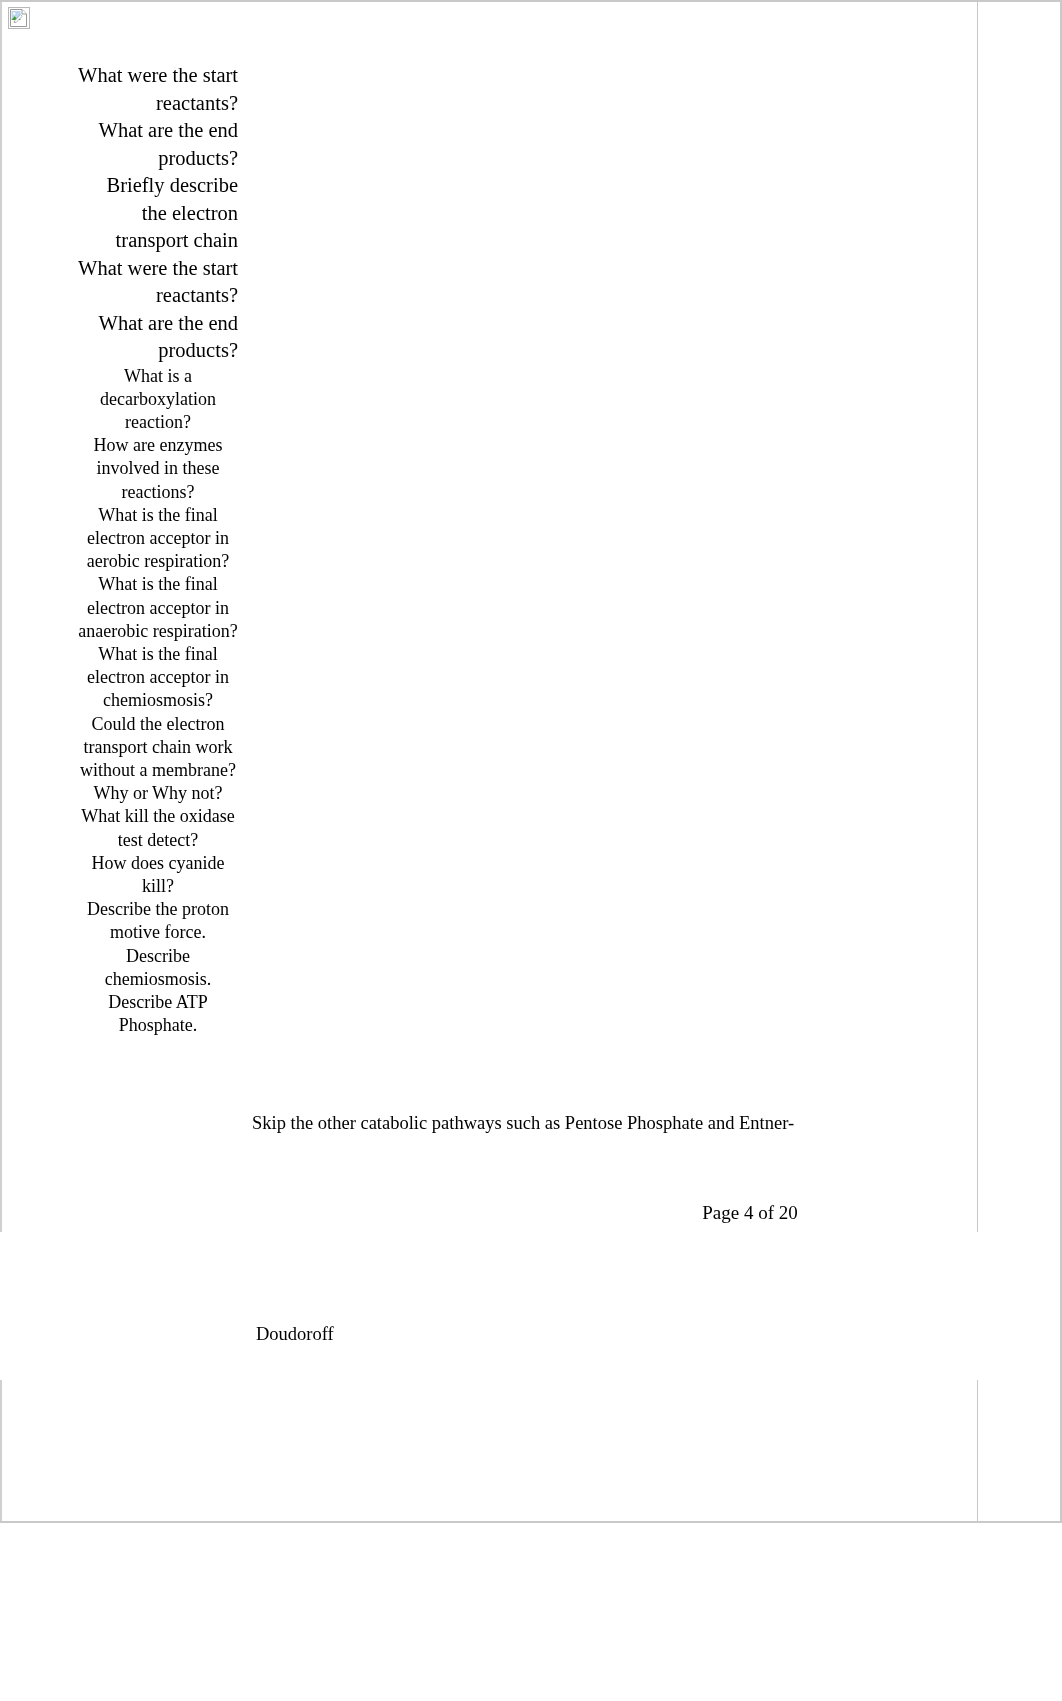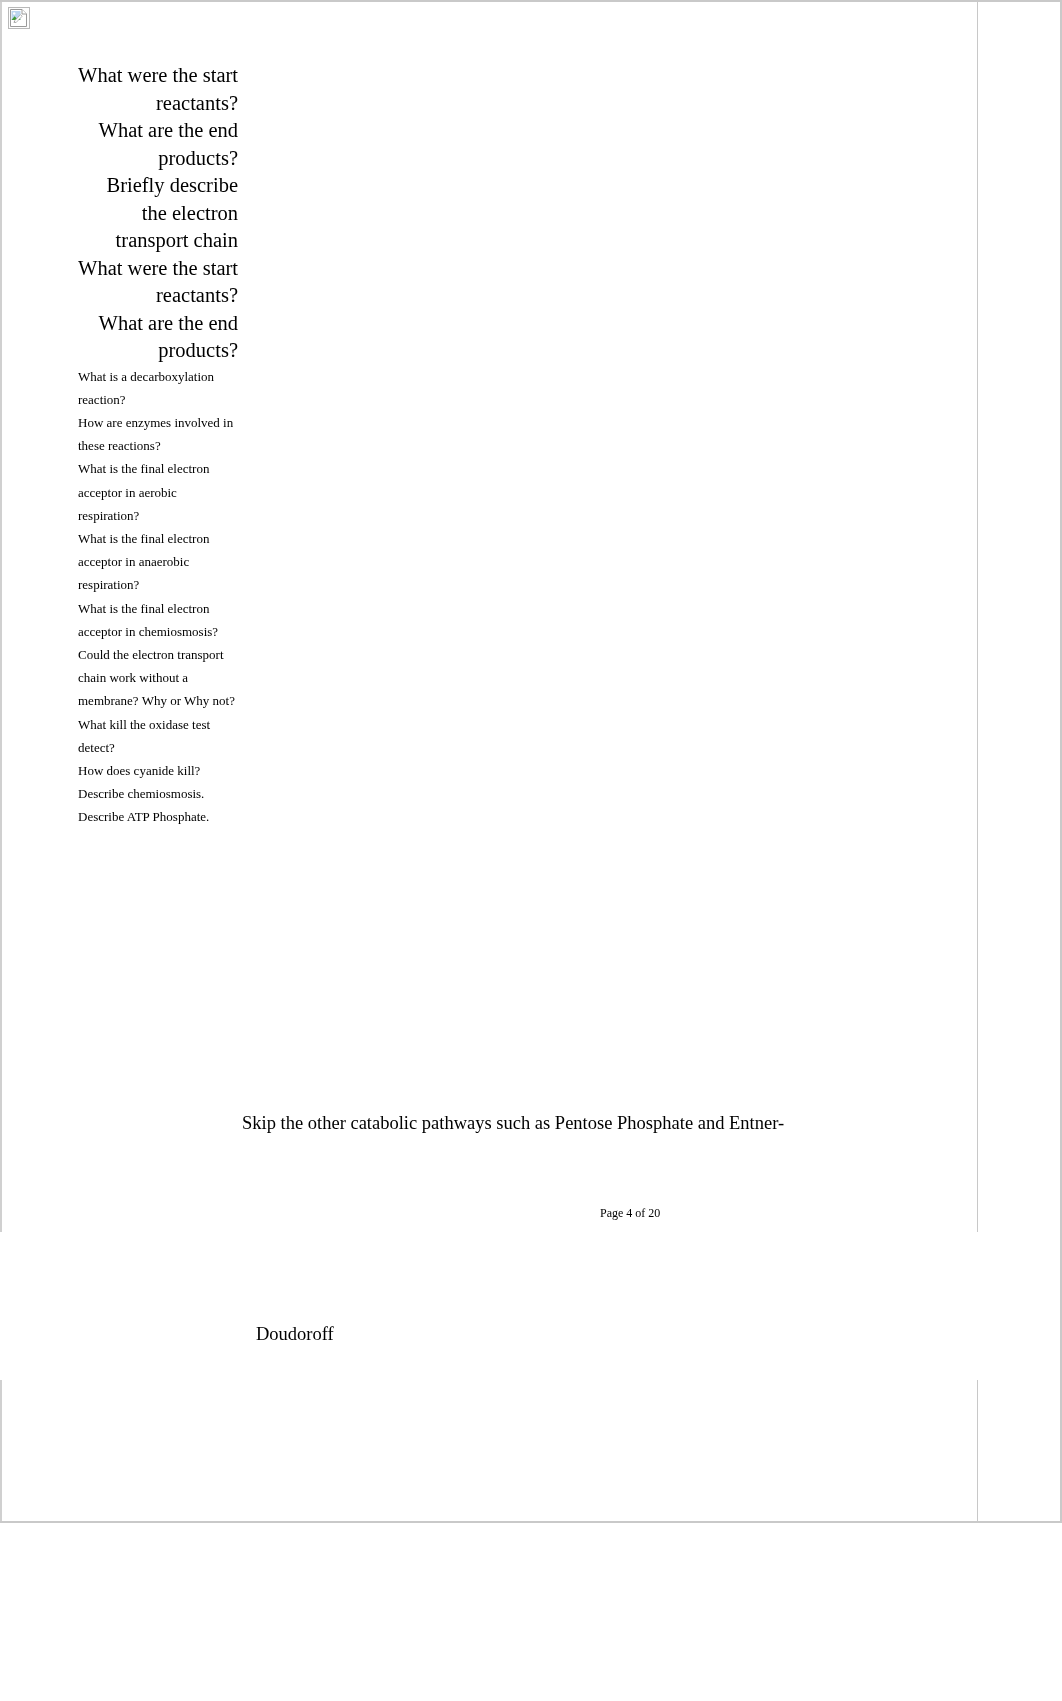--- a/index.html
+++ b/index.html
@@ -102,43 +102,44 @@
     padding: 0;
     text-align: left;
     white-space: pre-wrap;
   }
   .q-large {
     font-size: 20.5px;
     line-height: 27.5px;
     text-align: right;
   }
   .q-small {
-    font-size: 13px;
+    font-size: 18px;
     line-height: 23.2px;
+    text-align: center;
   }
 
   
   #skip-note {
     position: absolute;
-    left: 242px;
+    left: 252px;
     top: 1112px;
     width: 700px;
     font-size: 18.5px;
     line-height: 23px;
     white-space: pre;
   }
 
   
   #page-footer {
     position: absolute;
     left: 600px;
     top: 1202px;
     width: 300px;
-    text-align: left;
-    font-size: 12px;
+    text-align: center;
+    font-size: 19px;
     line-height: 22px;
   }
 
   
   #continuation-text {
     position: absolute;
     left: 256px;
     top: 1323px;
     font-size: 18.5px;
     line-height: 23px;
@@ -172,20 +173,21 @@
   <p class="q-line q-large">What were the start reactants?</p>
   <p class="q-line q-large">What are the end products?</p>
   <p class="q-line q-small">What is a decarboxylation reaction?</p>
   <p class="q-line q-small">How are enzymes involved in these reactions?</p>
   <p class="q-line q-small">What is the final electron acceptor in aerobic respiration?</p>
   <p class="q-line q-small">What is the final electron acceptor in anaerobic respiration?</p>
   <p class="q-line q-small">What is the final electron acceptor in chemiosmosis?</p>
   <p class="q-line q-small">Could the electron transport chain work without a membrane? Why or Why not?</p>
   <p class="q-line q-small">What kill the oxidase test detect?</p>
   <p class="q-line q-small">How does cyanide kill?</p>
+  <p class="q-line q-small">Describe the proton motive force.</p>
   <p class="q-line q-small">Describe chemiosmosis.</p>
   <p class="q-line q-small">Describe ATP Phosphate.</p>
 </div>
 
 <div id="skip-note">Skip the other catabolic pathways such as Pentose Phosphate and Entner-</div>
 
 <div id="page-footer">Page 4 of 20</div>
 
 <div class="page-sheet" id="page-sheet-2"></div>
 <div class="bottom-rule-2"></div>

